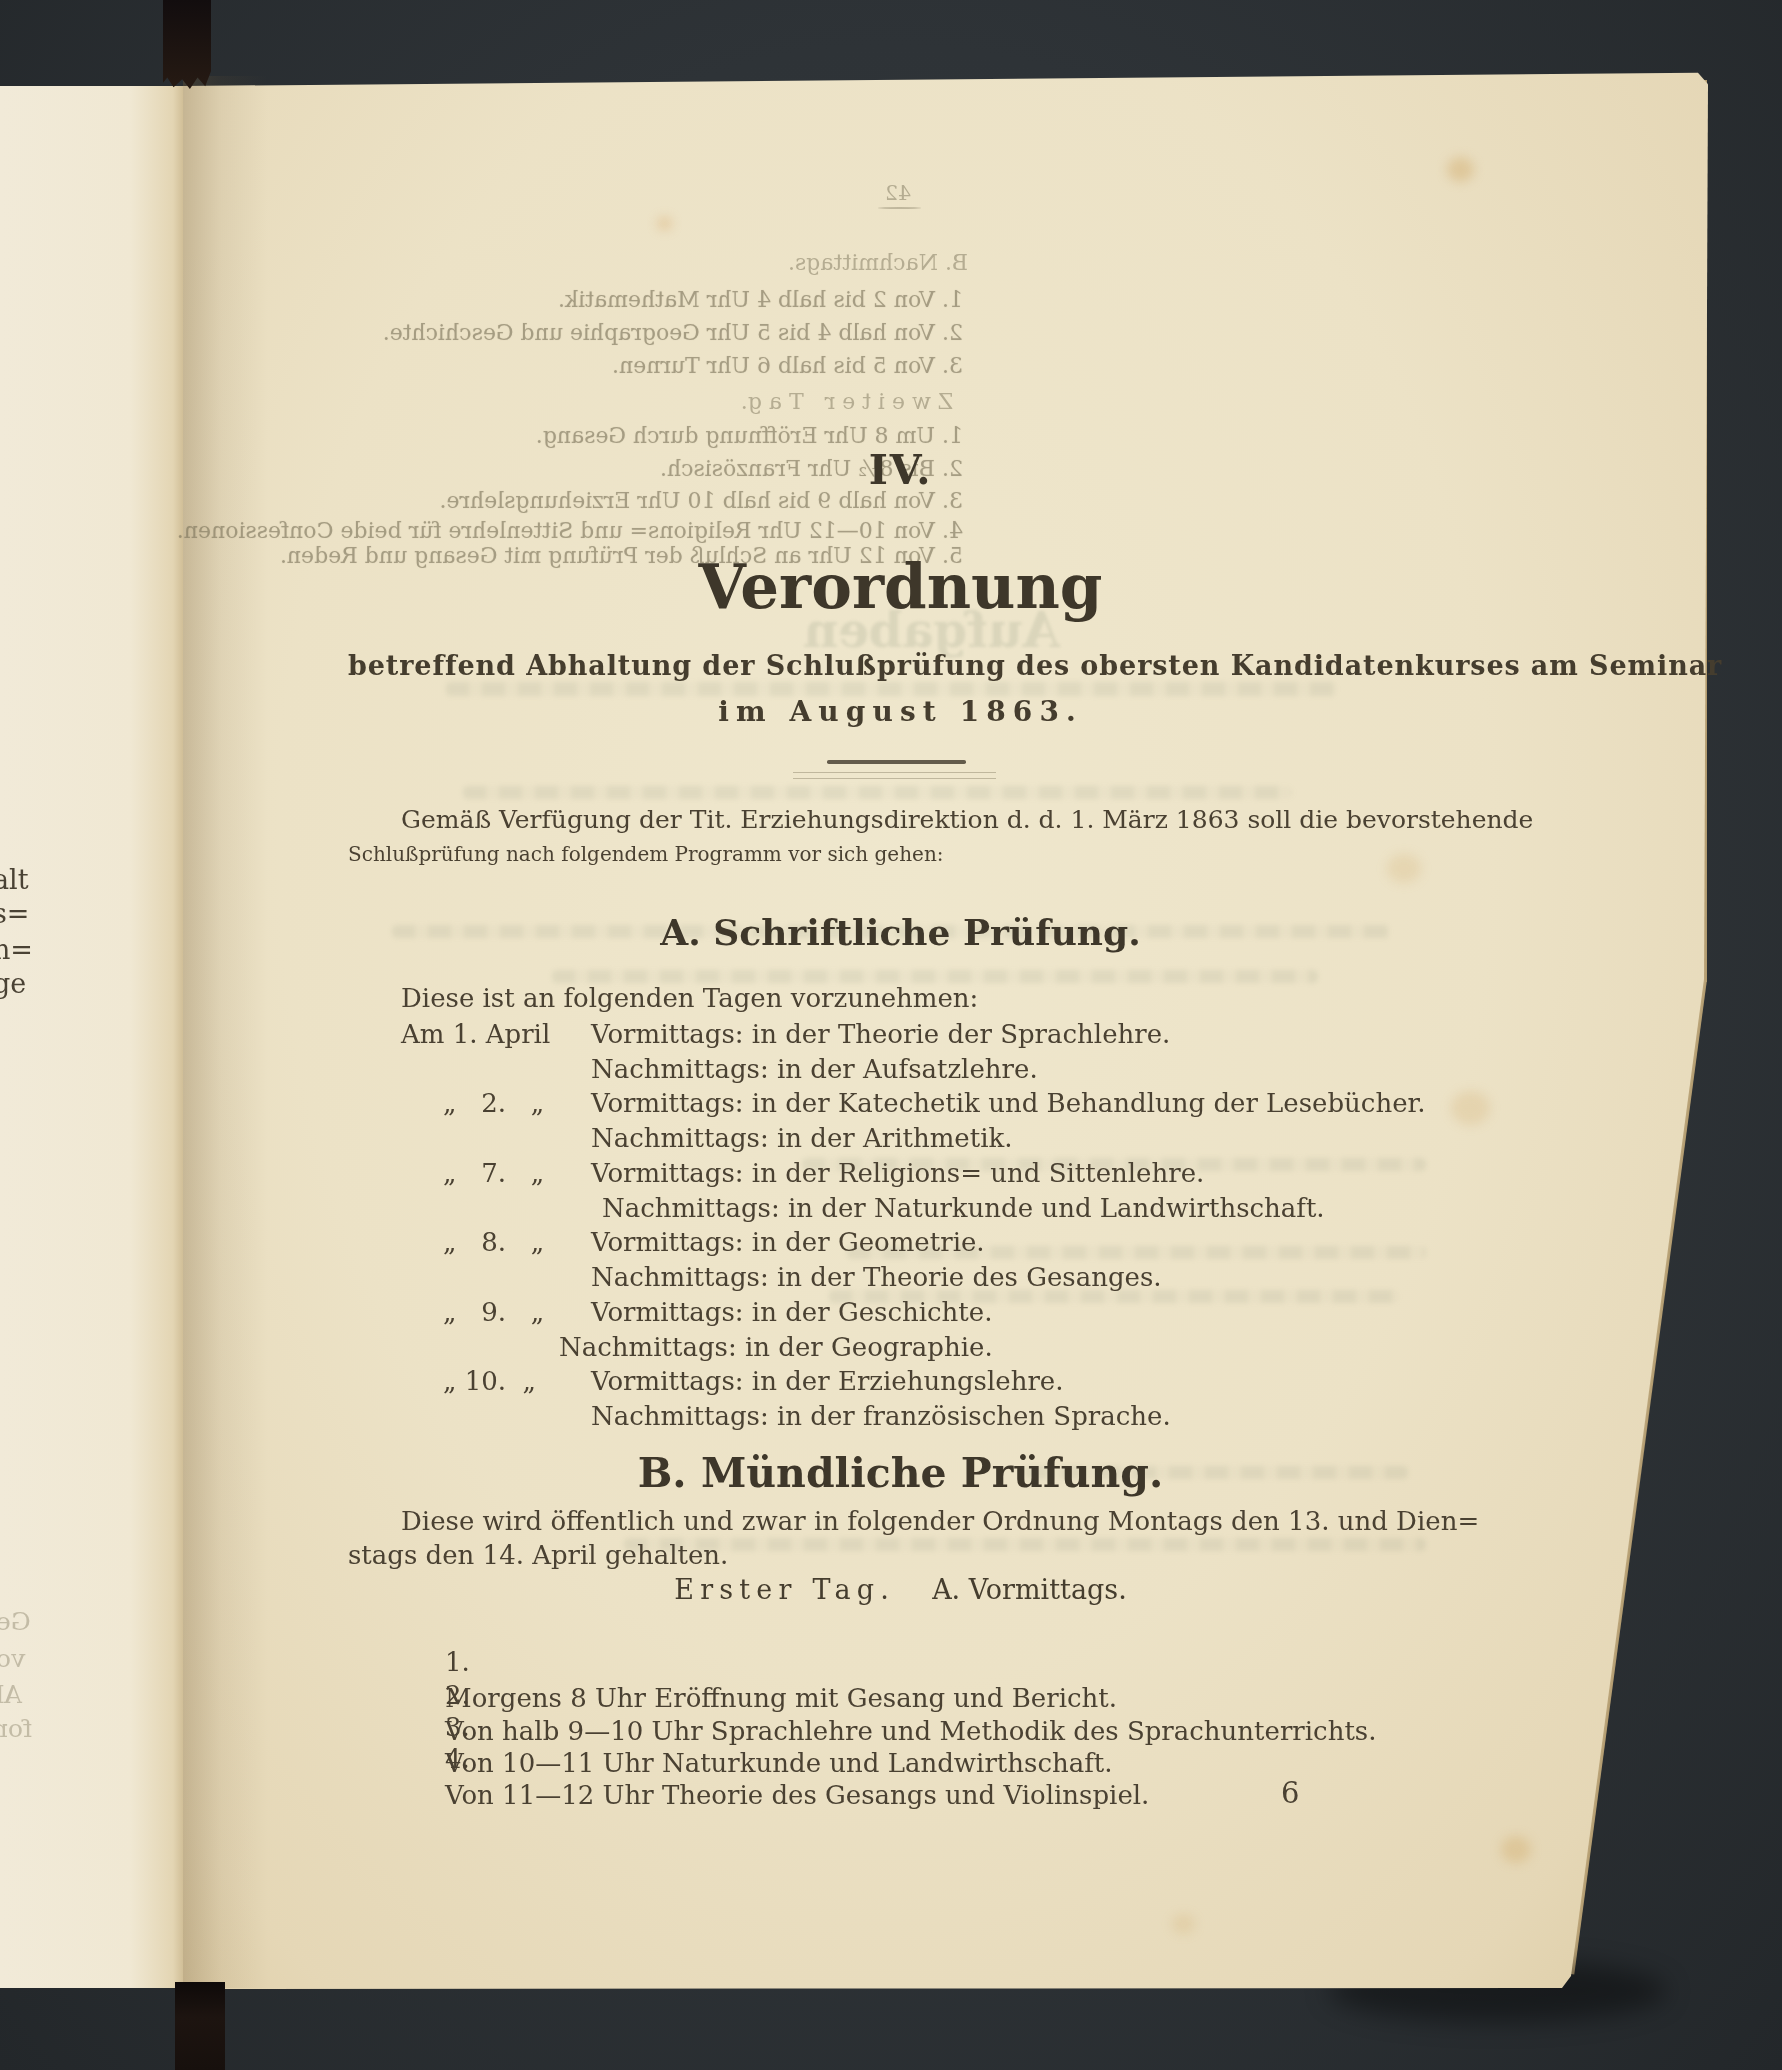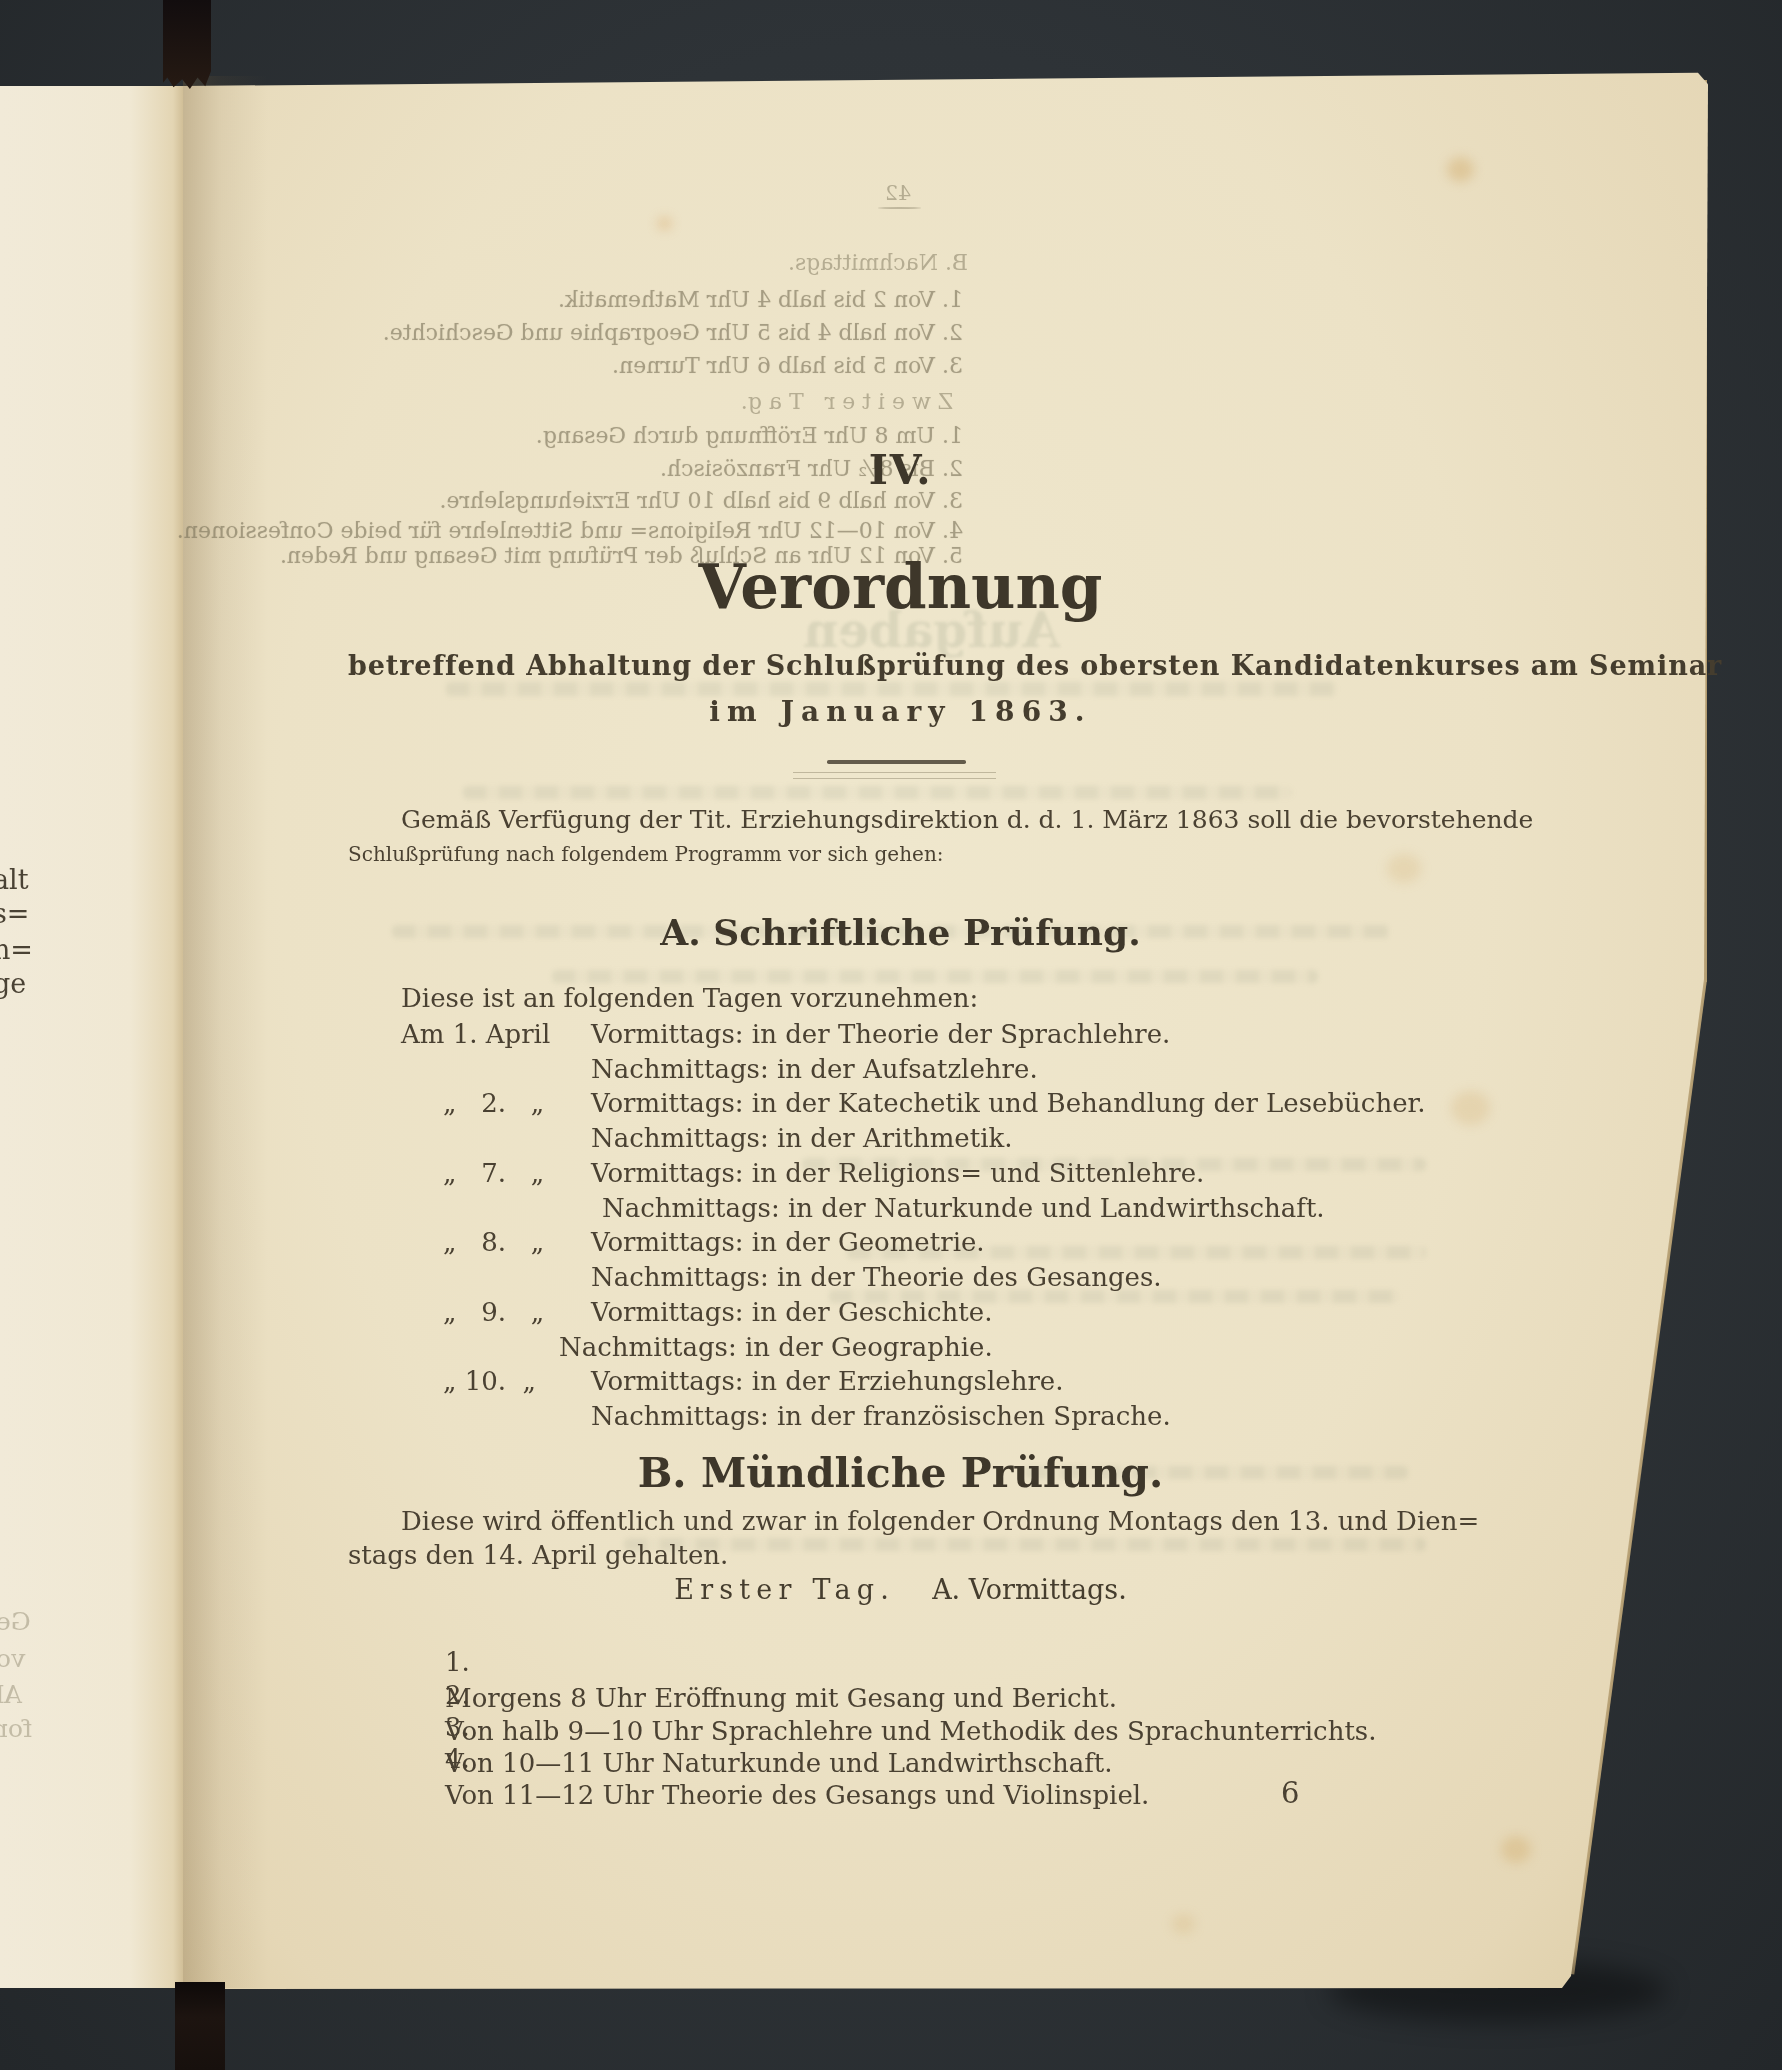--- a/index.html
+++ b/index.html
@@ -97,21 +97,21 @@
   <div class="frag-ghost" style="top:1607px;">Ge</div>
   <div class="frag-ghost" style="top:1644px;">vo</div>
   <div class="frag-ghost" style="top:1680px;">Al</div>
   <div class="frag-ghost" style="top:1714px;">for</div>
 
   <div class="cbox ink-strong" style="top:446px;font-size:41px;font-weight:bold;letter-spacing:1.8px;text-align:center;">IV.</div>
 
   <div class="cbox ink-strong" style="top:551px;font-size:61px;font-weight:bold;">Verordnung</div>
 
   <div class="cbox" style="top:650px;font-size:27px;font-weight:bold;letter-spacing:0.9px;">betreffend Abhaltung der Schlußprüfung des obersten Kandidatenkurses am Seminar</div>
-  <div class="cbox" style="top:695px;font-size:28px;font-weight:bold;letter-spacing:7.1px;">im January 1863.</div>
+  <div class="cbox" style="top:695px;font-size:28px;font-weight:bold;letter-spacing:7.1px;">im August 1863.</div>
 
   <div class="rule-dark" style="left:827px;top:760px;width:139px;"></div>
   <div class="rule-faint" style="left:793px;top:772px;width:203px;"></div>
 
   <div class="line" style="left:401px;top:802px;font-size:25px;">Gemäß Verfügung der Tit. Erziehungsdirektion d. d. 1. März 1863 soll die bevorstehende</div>
   <div class="line" style="left:348px;top:836px;font-size:20px;">Schlußprüfung nach folgendem Programm vor sich gehen:</div>
 
   <div class="cbox ink-strong" style="top:911px;font-size:36px;font-weight:bold;">A. Schriftliche Prüfung.</div>
 
   <div class="line" style="left:401px;top:980px;">Diese ist an folgenden Tagen vorzunehmen:</div>

